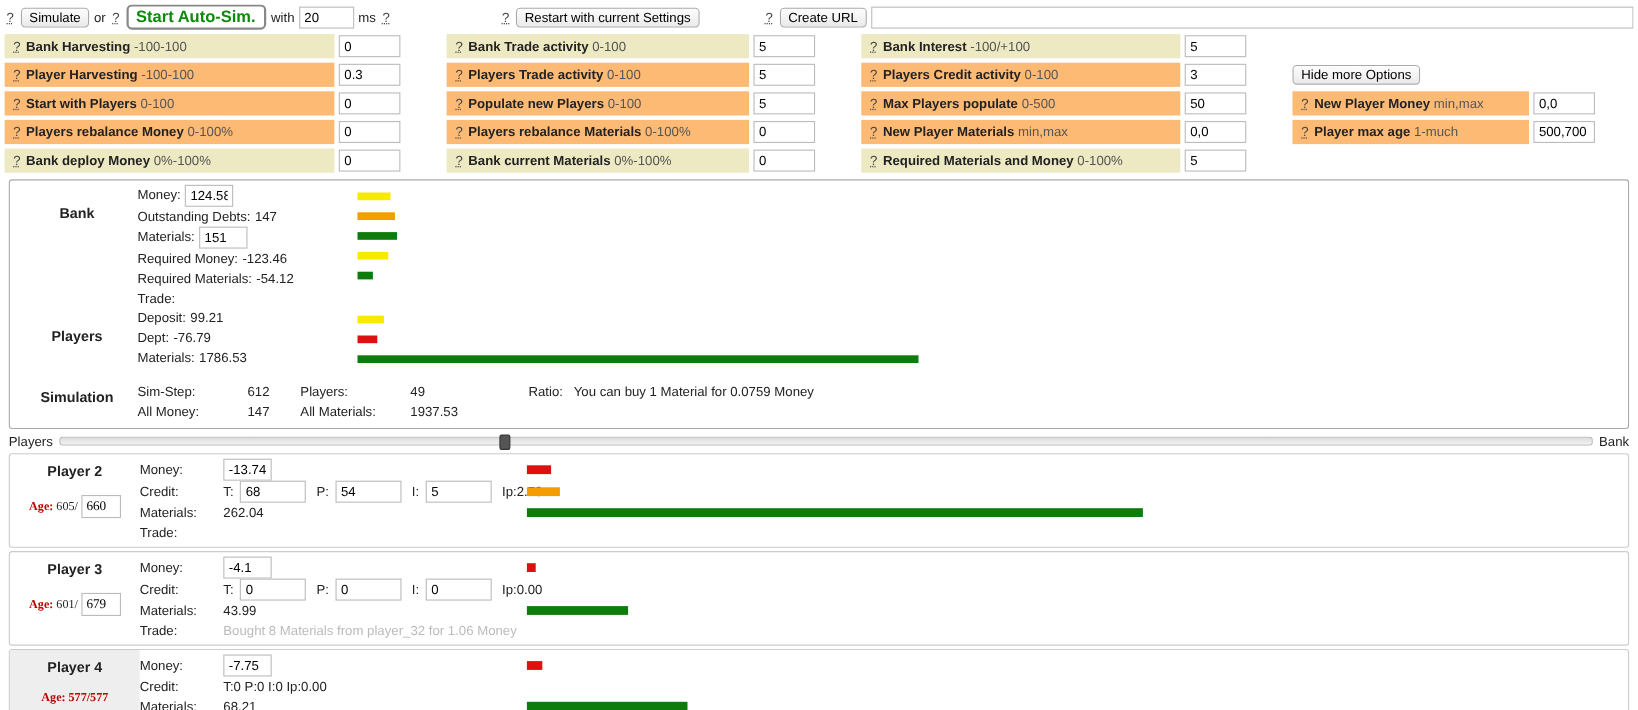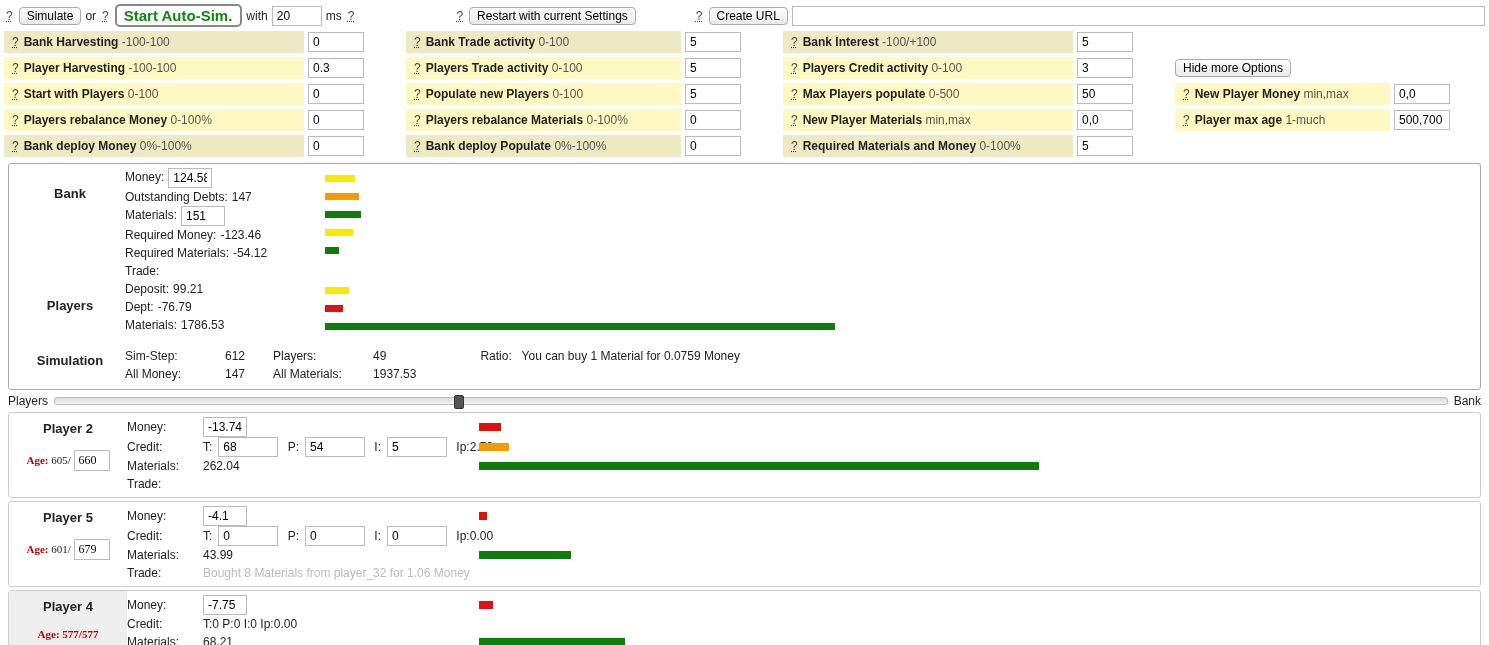--- a/index.html
+++ b/index.html
@@ -21,21 +21,21 @@
     display: grid;
     grid-template-columns: 300px 60px 30px 275px 60px 30px 290px 60px 30px 215px 60px;
     row-gap: 4px; column-gap: 4px; align-items: center; margin-bottom: 6px;
   }
   .setlabel {
     padding: 4px 6px; font-size: 12px; white-space: nowrap;
   }
   .setlabel .q { margin-right: 3px; }
   .name { font-weight: bold; }
   .range { font-weight: normal; color: #555; }
-  .green-bg { background: #fef9c3; }
+  .green-bg { background: #fdba74; }
   .tan-bg   { background: #ede9c3; }
   .setin { width: 56px; }
   .hide-opts { text-align:left; }
 
   .databox {
     border: 1px solid #aaa; border-radius: 3px; padding: 4px 6px 6px 6px; margin: 0 4px 4px 4px;
   }
   .section-row { display: flex; align-items: flex-start; }
   .section-title { width: 110px; text-align: center; font-weight: bold; font-size: 13px; padding-top: 18px; }
   .stats-col { width: 200px; font-size: 12px; line-height: 18px; }
@@ -148,21 +148,21 @@
     <input type="text" class="setin" value="0" style="">
     <div></div>
     <div class="setlabel green-bg"><span class="q">?</span><span class="name">New Player Materials</span> <span class="range">min,max</span></div>
     <input type="text" class="setin" value="0,0" style="">
     <div></div>
     <div class="setlabel green-bg"><span class="q">?</span><span class="name">Player max age</span> <span class="range">1-much</span></div>
     <input type="text" class="setin" value="500,700" style="">
     <div class="setlabel tan-bg"><span class="q">?</span><span class="name">Bank deploy Money</span> <span class="range">0%-100%</span></div>
     <input type="text" class="setin" value="0" style="">
     <div></div>
-    <div class="setlabel tan-bg"><span class="q">?</span><span class="name">Bank deploy Populate</span> <span class="range">0%-100%</span></div>
+    <div class="setlabel tan-bg"><span class="q">?</span><span class="name">Bank current Materials</span> <span class="range">0%-100%</span></div>
     <input type="text" class="setin" value="0" style="">
     <div></div>
     <div class="setlabel tan-bg"><span class="q">?</span><span class="name">Required Materials and Money</span> <span class="range">0-100%</span></div>
     <input type="text" class="setin" value="5" style="">
     <div></div>
     <div></div>
     <div></div>
   </div>
 
 <div class="databox">
@@ -290,21 +290,21 @@
           </div>
         </div>
         <div class="prow">
           <div class="plabel">Trade:</div>
           <div class="trade-line" style="flex:1"></div>
         </div>
       </div>
     </div>
     <div class="player-card">
       <div class="player-head">
-        <div class="pname">Player 5</div>
+        <div class="pname">Player 3</div>
         <div class="age"><span class="age-lbl">Age: </span><span>601/</span> <input type="text" class="age-in" value="679" style=""></div>
       </div>
       <div class="player-body">
         <div class="prow">
           <div class="plabel">Money:</div>
           <div class="pval-col">
             <input type="text" class="mini-in" value="-4.1" style="">
           </div>
           <div class="pbars">
             <div class="pbar" style="background:#e01010;width:8px"></div>

